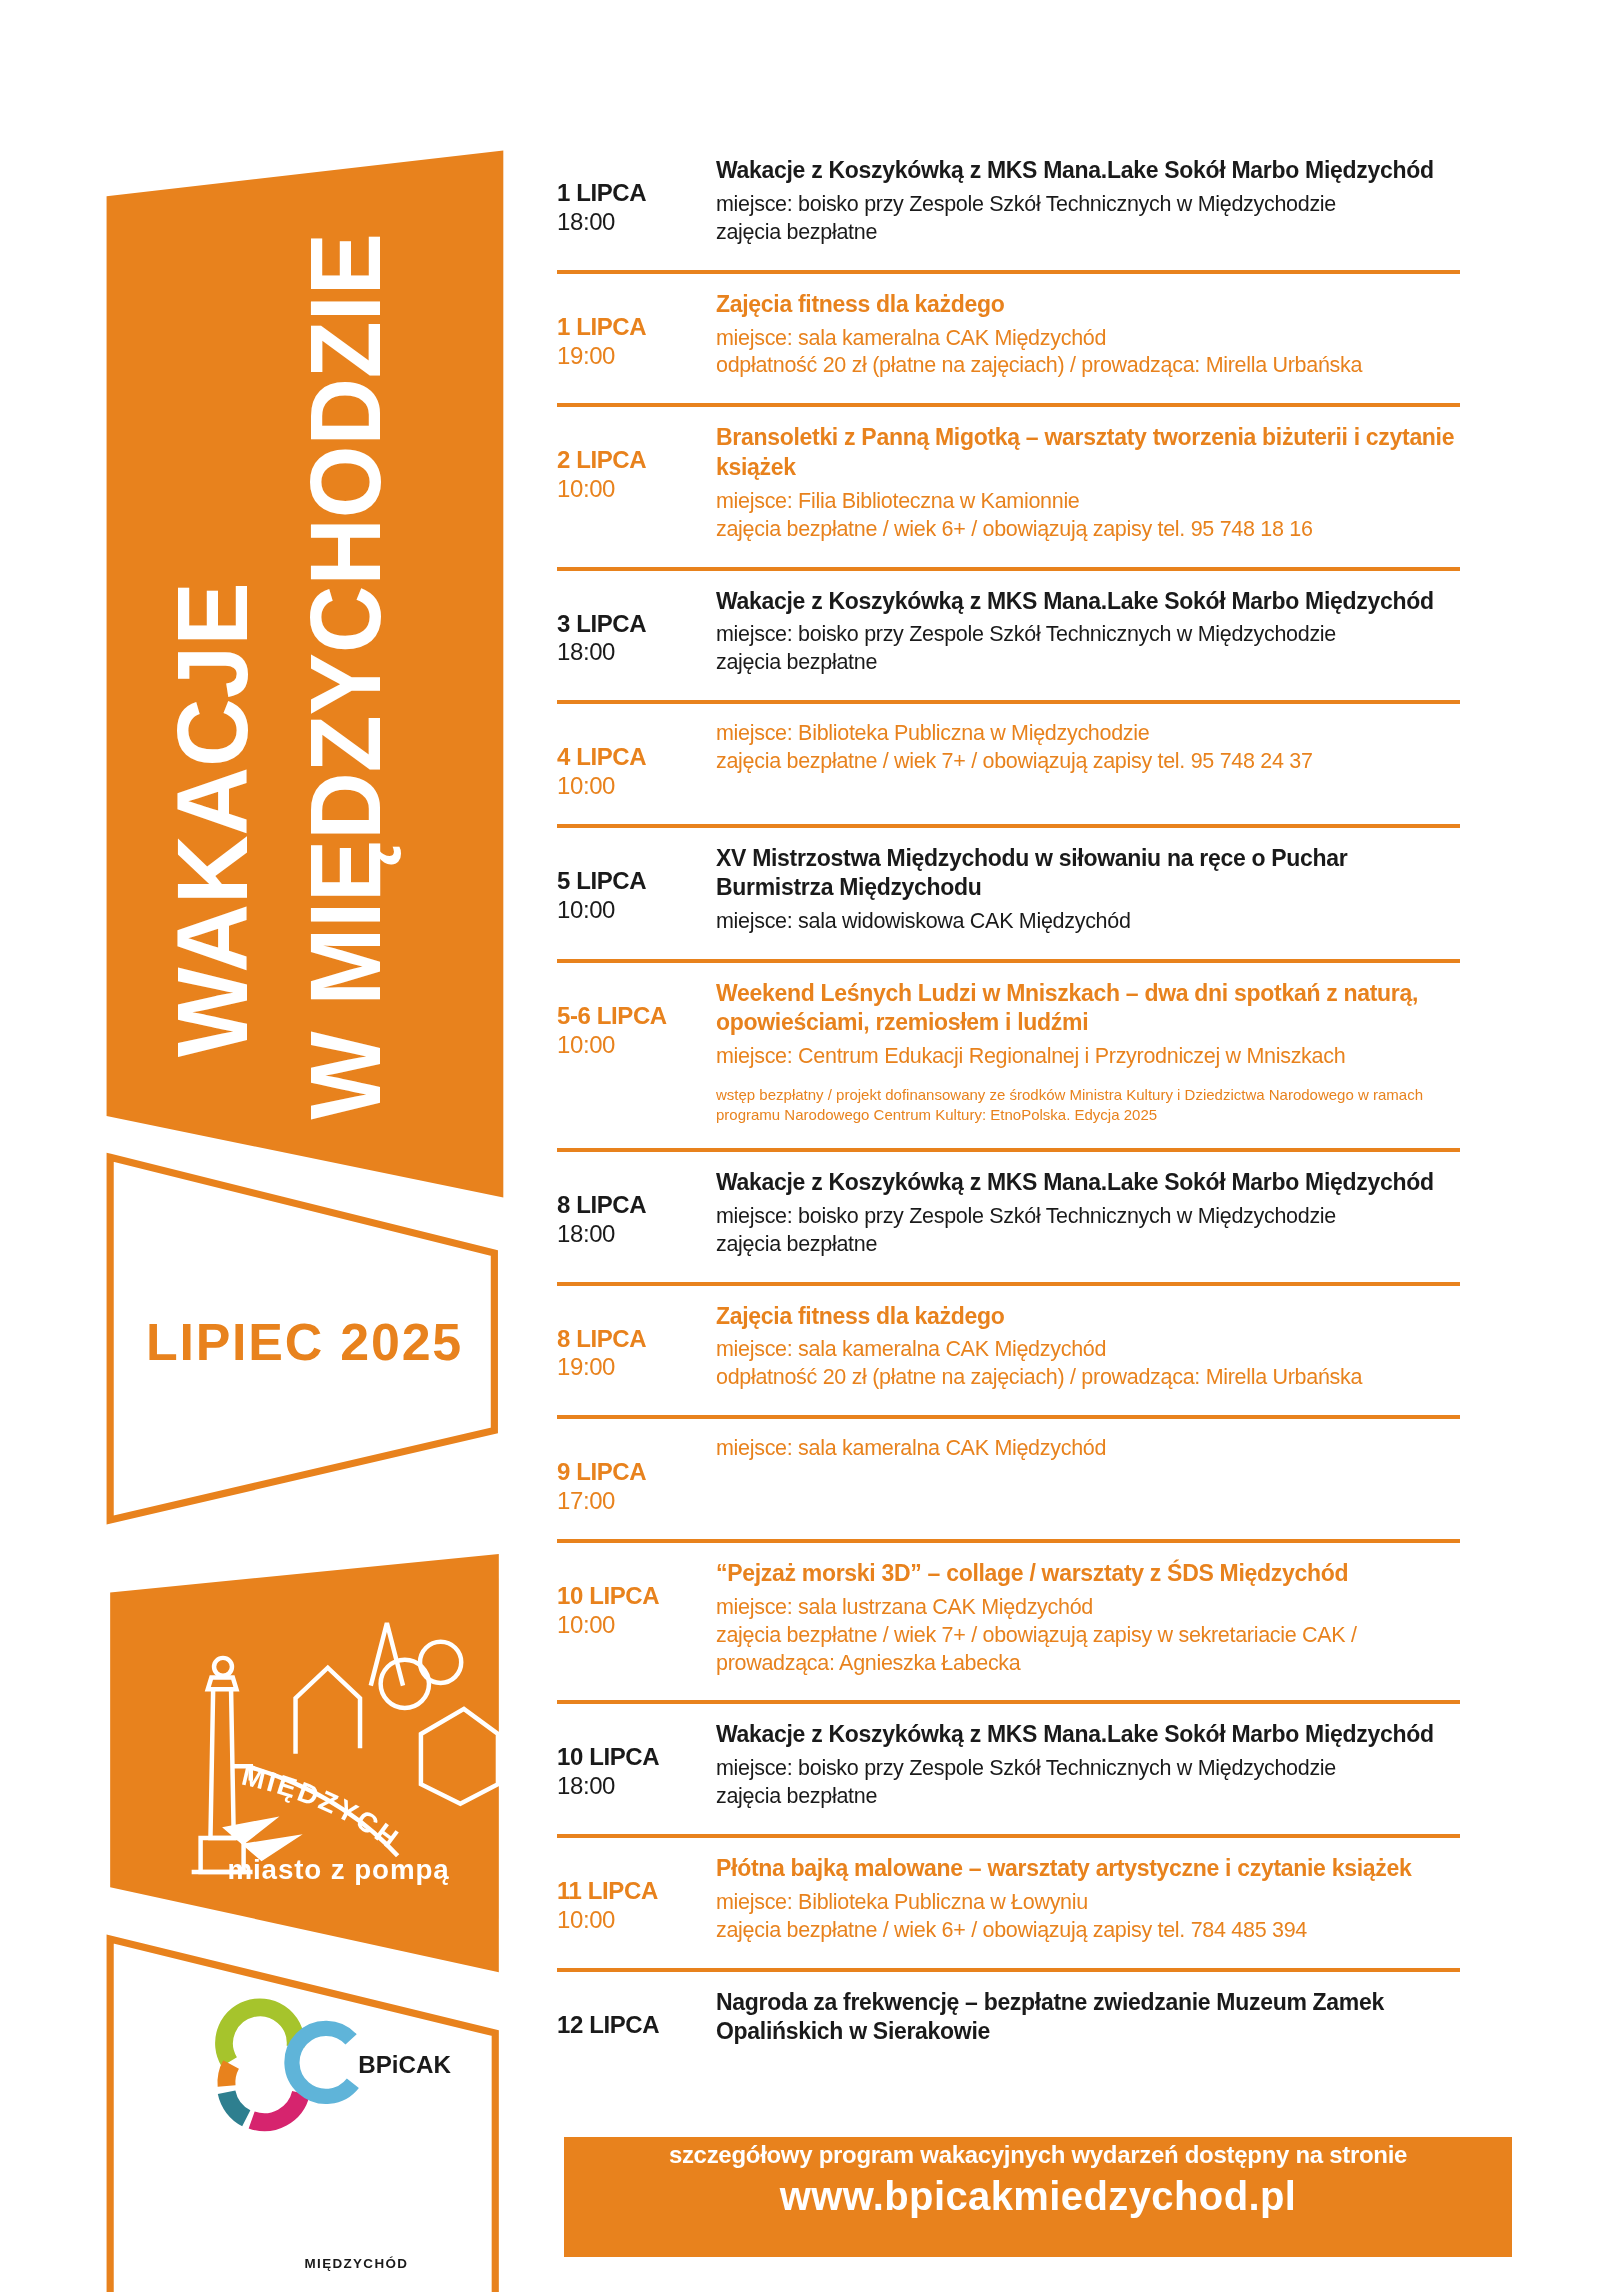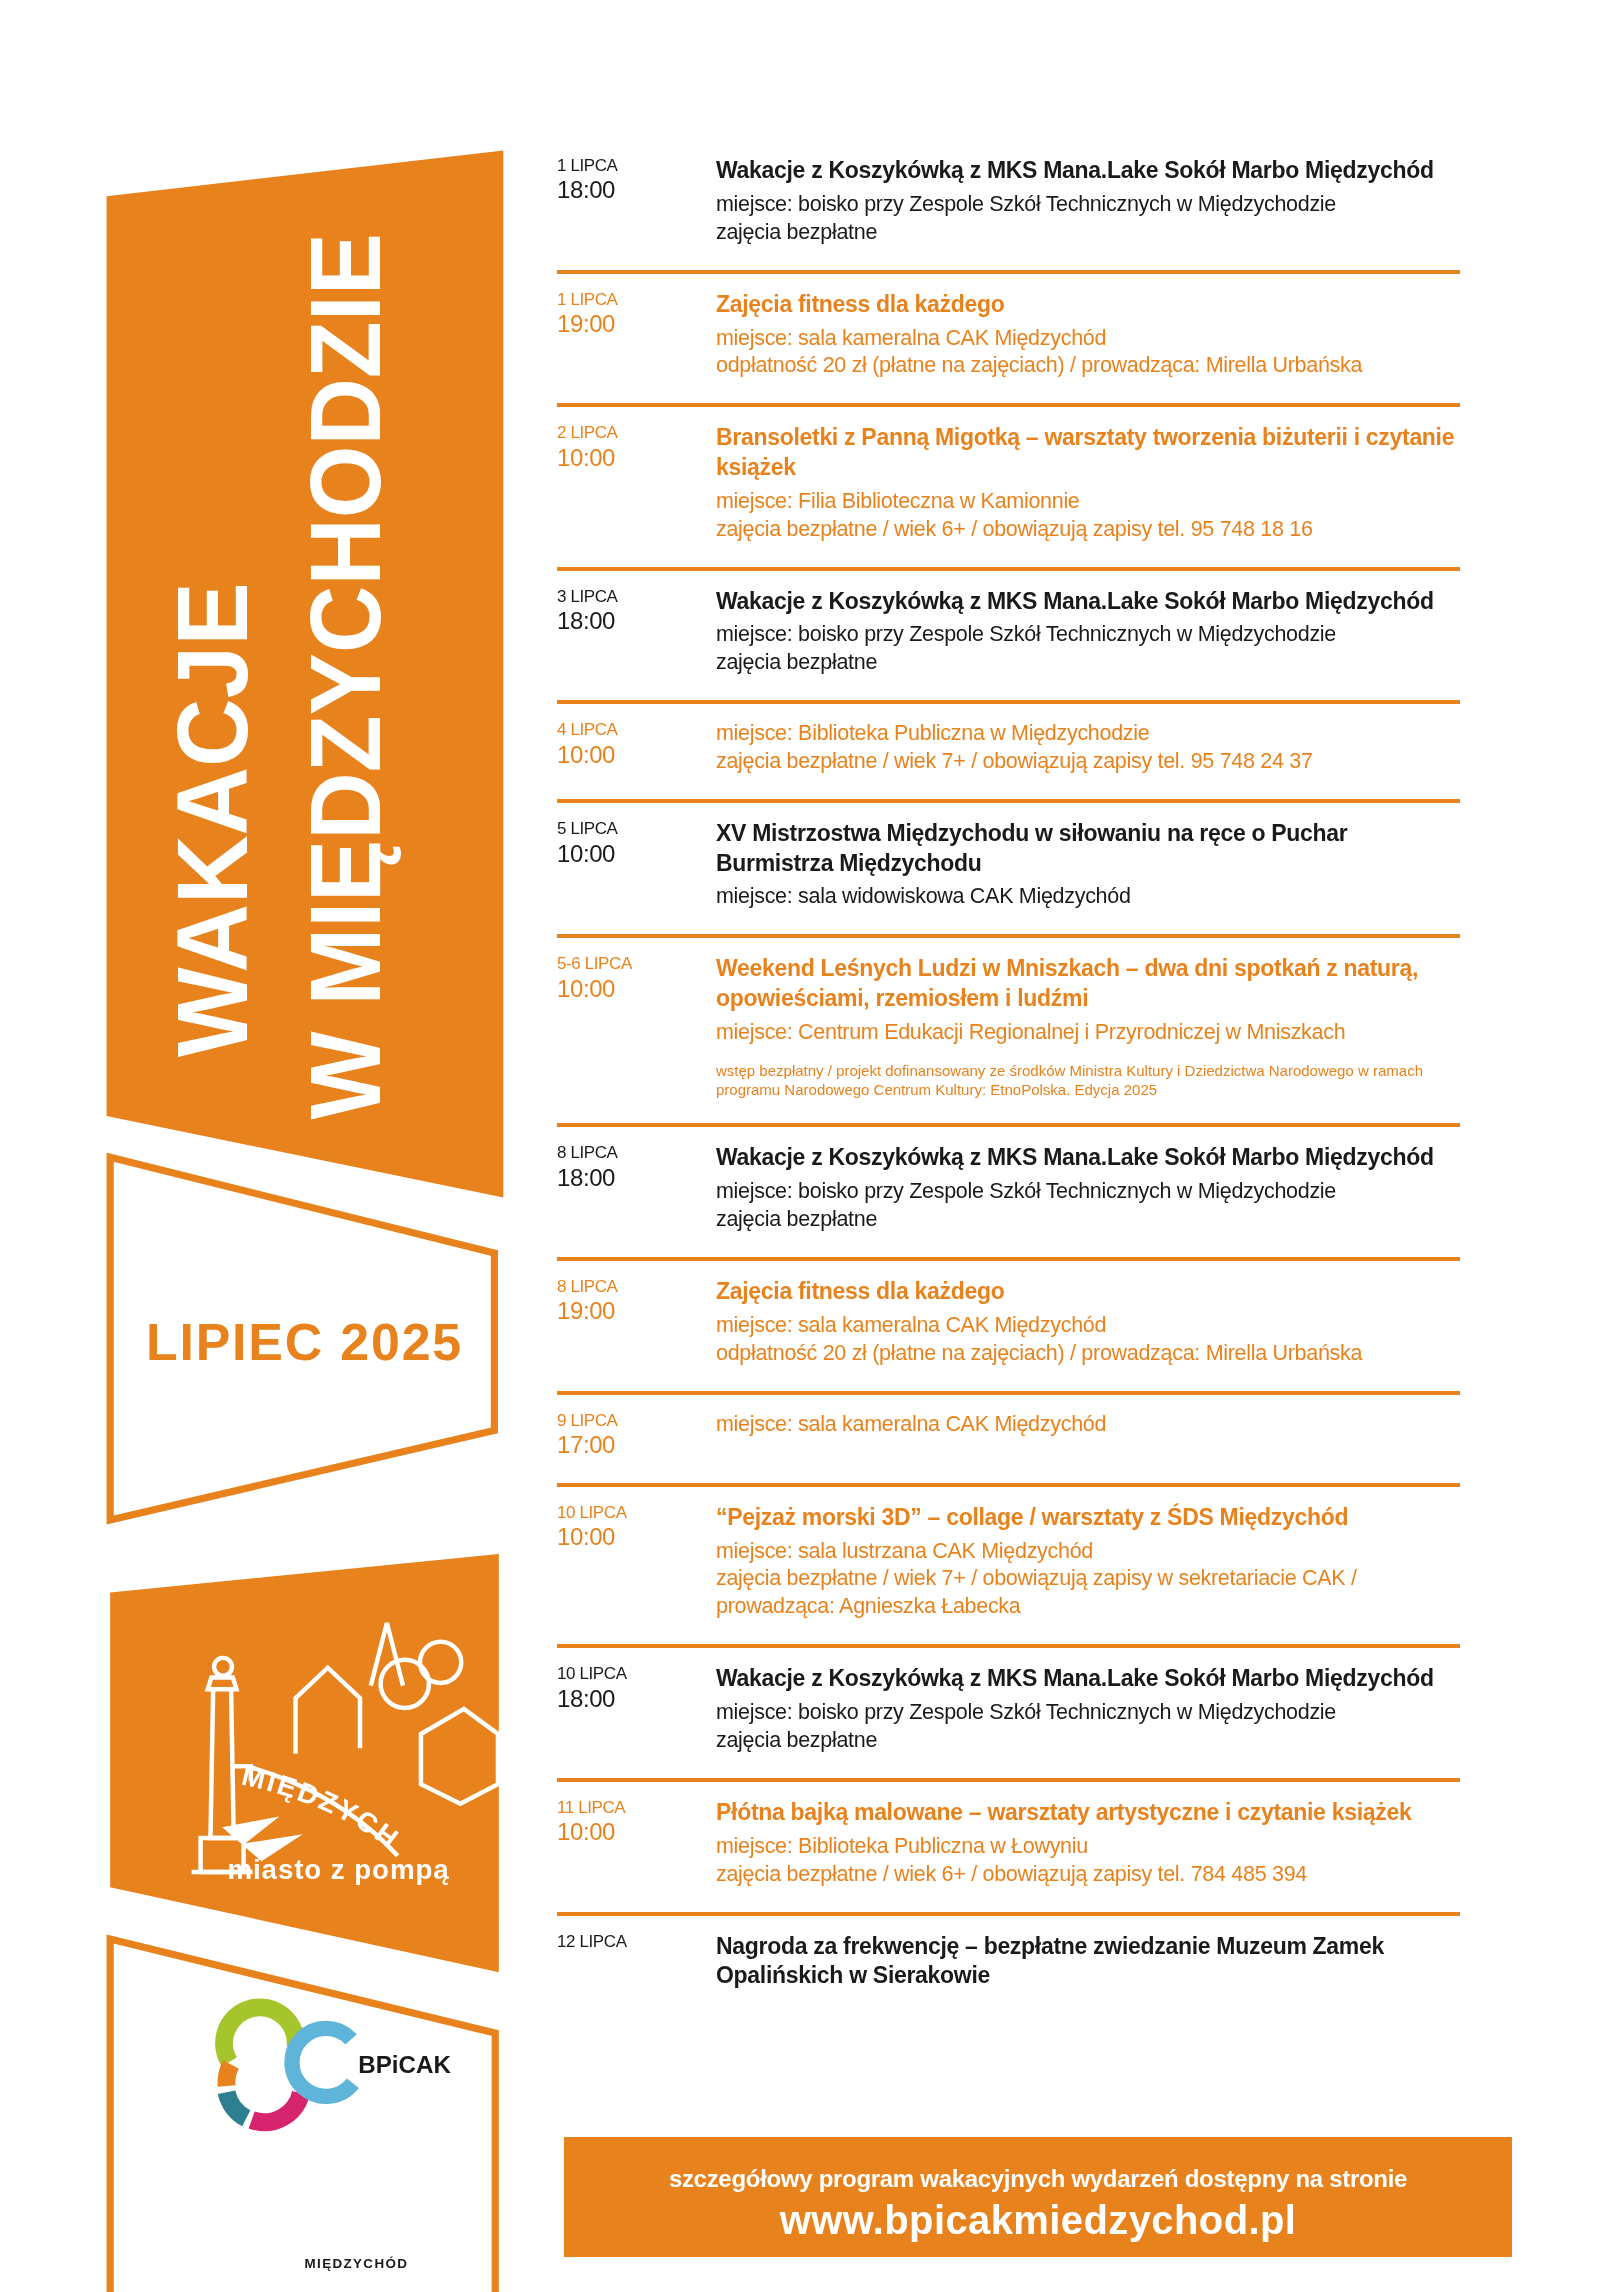--- a/index.html
+++ b/index.html
@@ -13,37 +13,37 @@
   
   #sidebar-svg{position:absolute;left:0;top:0;}
 
   
   #events{
     position:absolute;left:557px;top:140px;width:903px;
   }
   .event{display:flex;padding:16px 0 23px 0;}
   .event + .event{border-top:4.5px solid #E8821D;}
   .date-col{width:159px;flex:none;}
-  .event-date{font-size:17px;font-weight:400;letter-spacing:-0.4px;line-height:1.2;}
+  .event-date{font-size:24px;font-weight:700;letter-spacing:-0.4px;line-height:1.2;margin-top:23px;}
   .event-time{font-size:24px;font-weight:400;letter-spacing:-0.4px;line-height:1.2;white-space:pre-line;}
   .event-content{flex:1;}
   .event-title{font-size:23px;font-weight:700;letter-spacing:-0.3px;line-height:1.28;margin-bottom:5.4px;}
   .event-title .t-light{font-weight:400;}
   .event-details div{font-size:21.5px;font-weight:400;letter-spacing:-0.3px;line-height:1.3;}
   .event-smallprint{font-size:15px;font-weight:400;line-height:1.32;margin-top:14px;}
   .event.black{color:#1A1A1A;}
   .event.orange{color:#E8821D;}
   .event.black .event-details,{color:#1A1A1A;}
 
   
   #footer-banner{
     position:absolute;left:564px;top:2137px;width:948px;height:120px;
     background:#E8821D;color:#ffffff;text-align:center;
   }
-  #footer-line1{font-size:24px;font-weight:700;margin-top:28px;letter-spacing:-0.3px;}
+  #footer-line1{font-size:24px;font-weight:700;margin-top:4px;letter-spacing:-0.3px;}
   #footer-url{font-size:40px;font-weight:700;margin-top:5.4px;letter-spacing:0.4px;text-align:center;}
 </style>
 </head>
 <body>
 
 <div id="poster">
 
   <svg id="sidebar-svg" width="1621" height="2293" viewBox="0 0 1810 2560" xmlns="http://www.w3.org/2000/svg">
 
     <polygon points="119,219 562,168 562,1337 119,1246" fill="#E8821D"></polygon>

